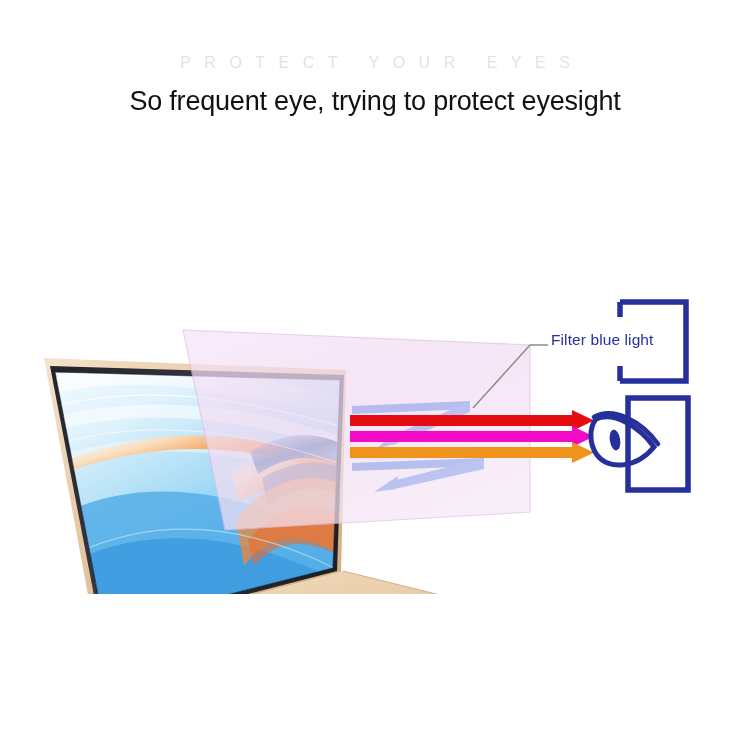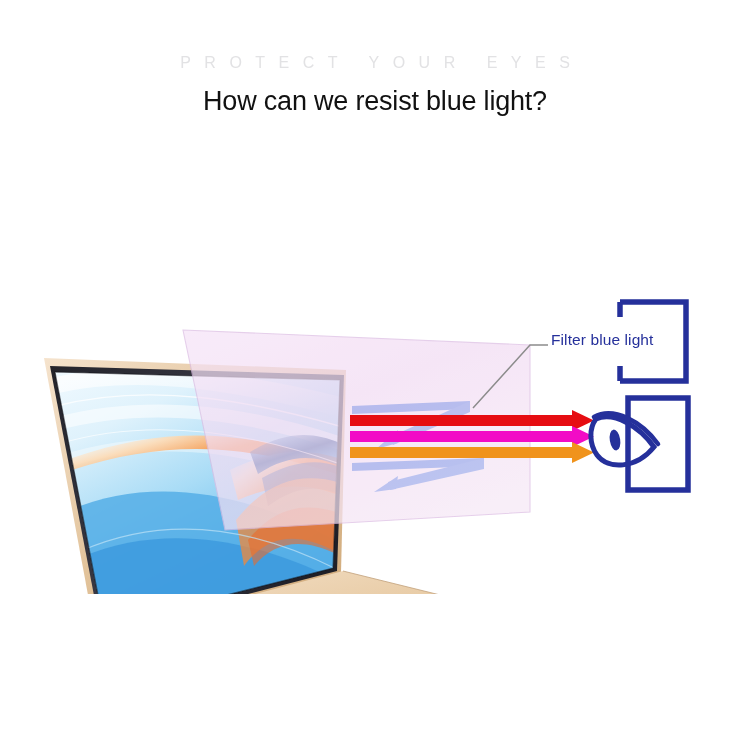--- a/index.html
+++ b/index.html
@@ -74,21 +74,21 @@
   }
 </style>
 </head>
 <body>
 
 <div id="stage">
 
   <div class="eyebrow">PROTECT YOUR EYES</div>
 
   <div class="headline">
-    <span class="l2">How can we resist blue light?</span>
+    <span class="l1">So frequent eye, trying to protect eyesight</span>
   </div>
 
   <div id="scene">
     <svg viewBox="0 0 750 750" xmlns="http://www.w3.org/2000/svg">
       <defs>
 
         <linearGradient id="wallBase" x1="0" y1="0" x2="0.55" y2="1">
           <stop offset="0%" stop-color="#f4fbff"></stop>
           <stop offset="26%" stop-color="#dff2fc"></stop>
           <stop offset="52%" stop-color="#a9dcf6"></stop>

